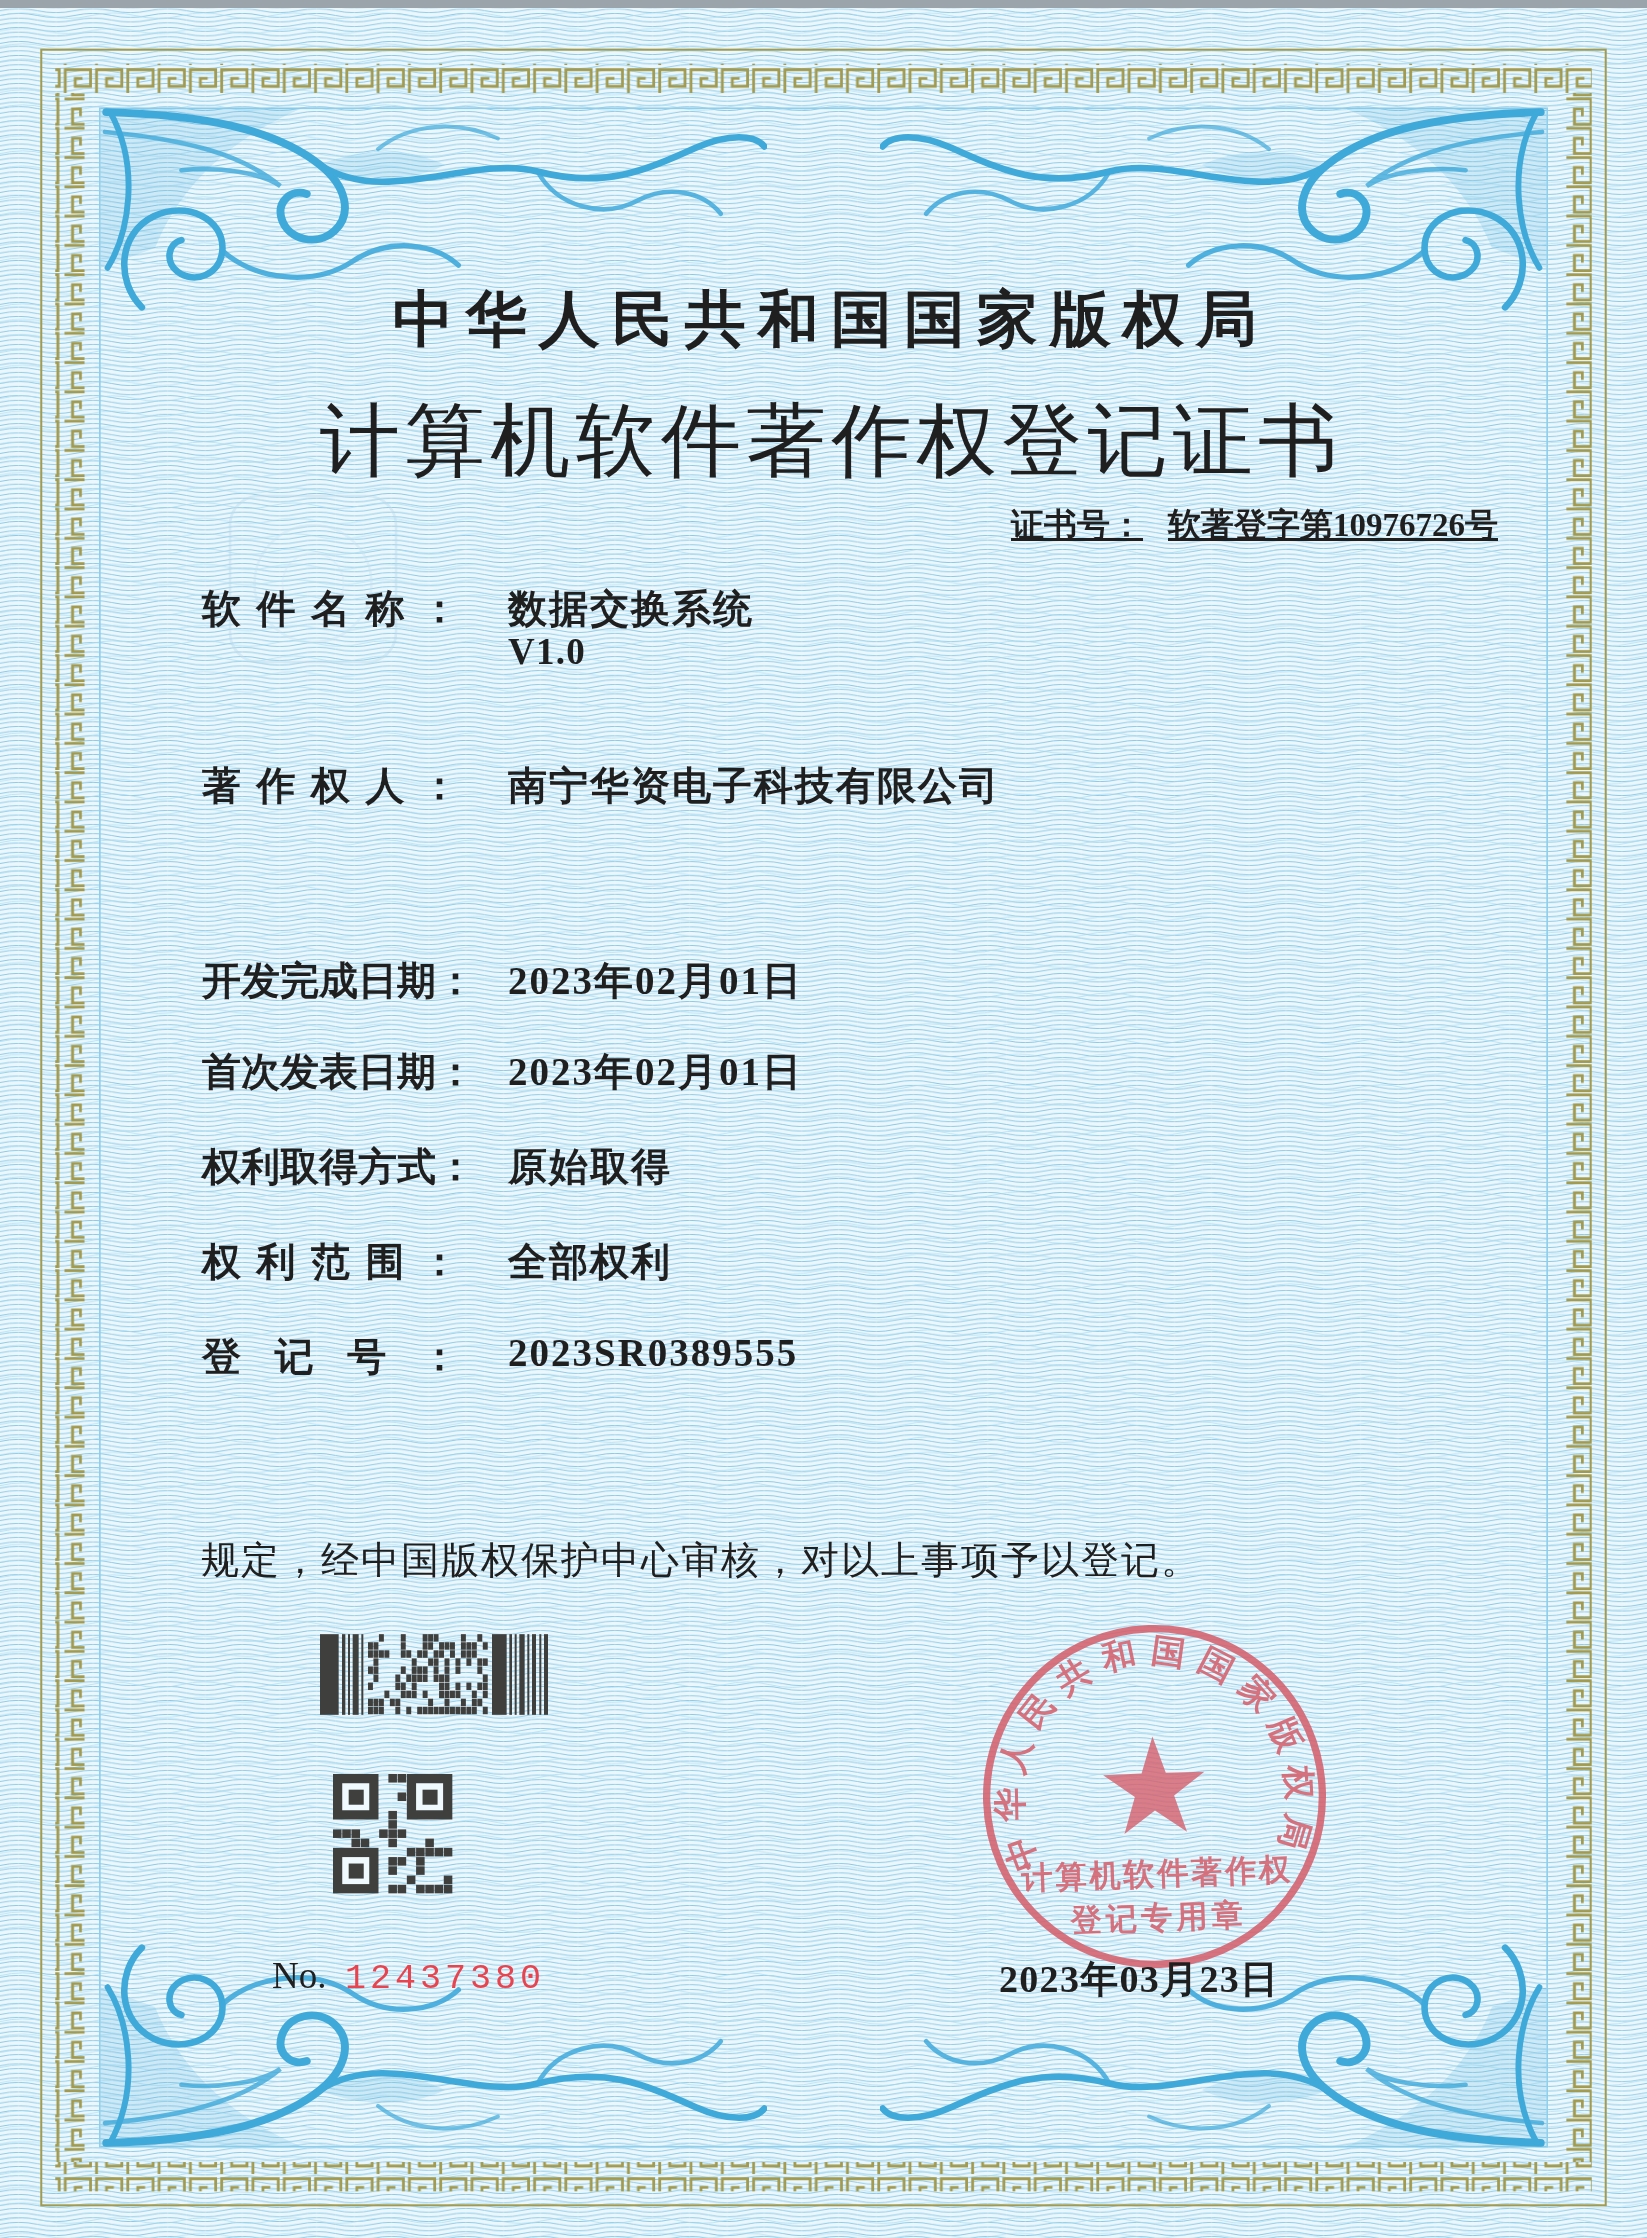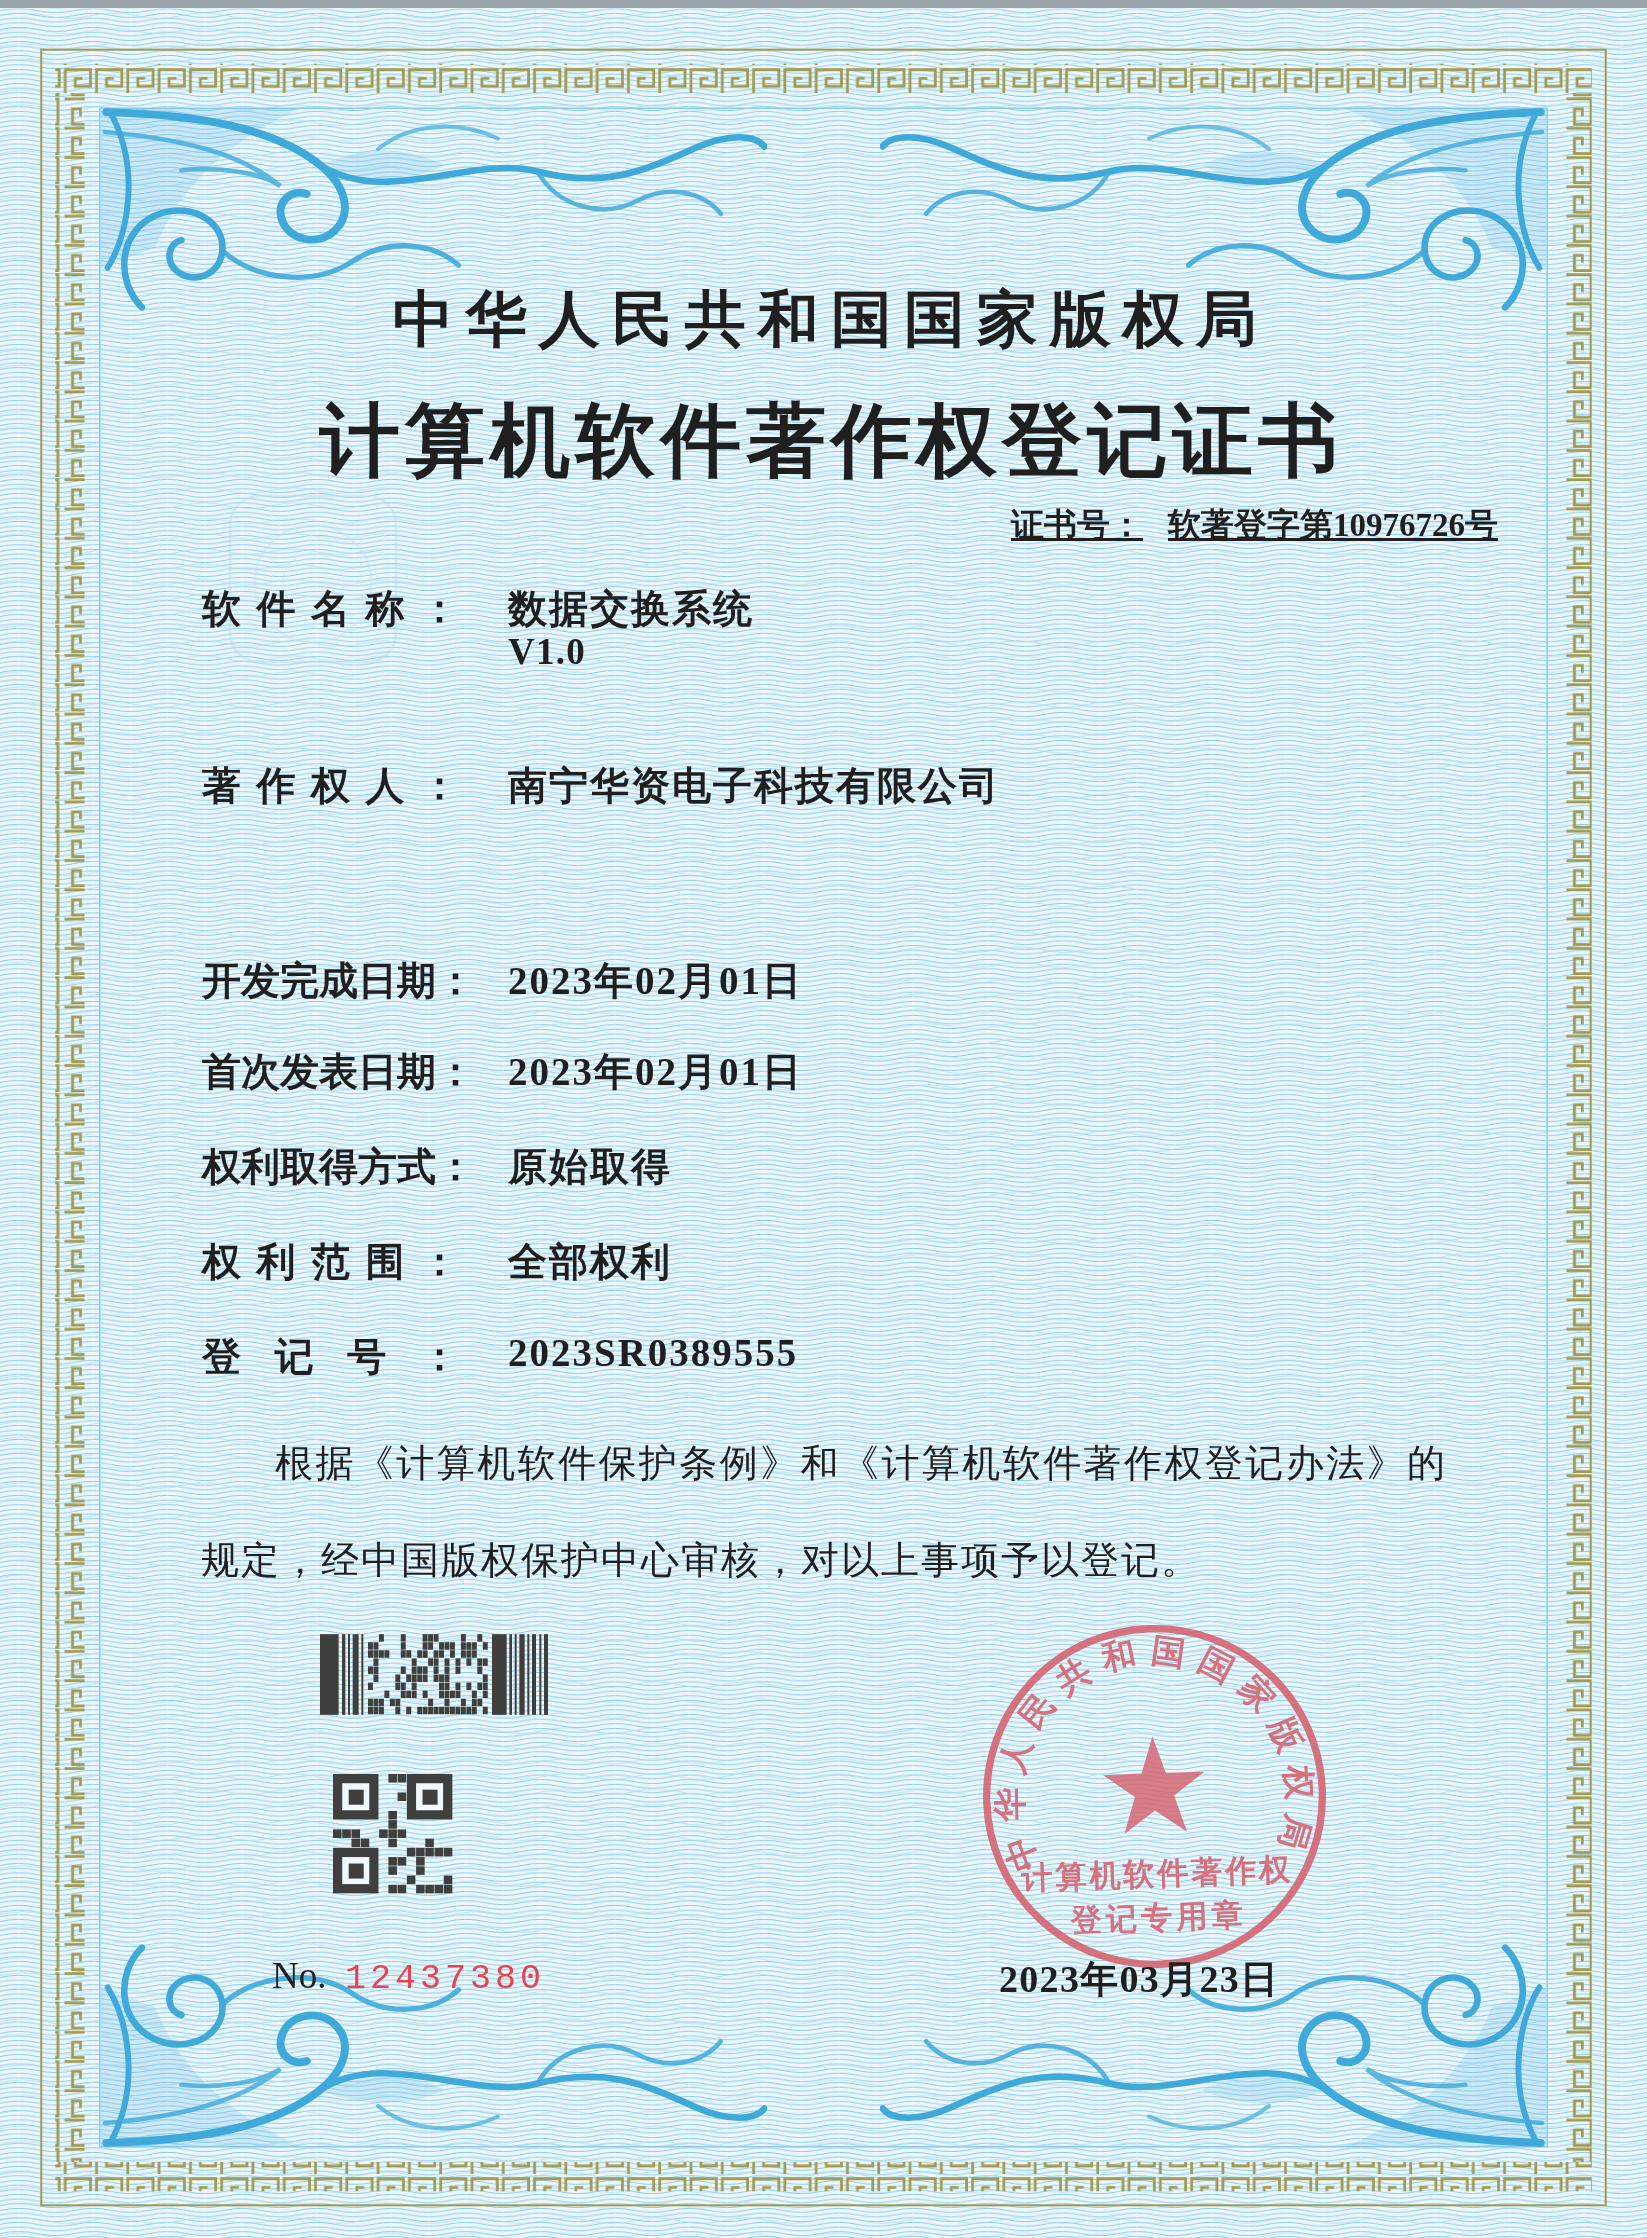--- a/index.html
+++ b/index.html
@@ -8,21 +8,21 @@
   svg.bg{position:absolute;left:0;top:0;width:1647px;height:2239px;}
   .fl{position:absolute;width:666px;height:218px;pointer-events:none;}
   .fl.tl{left:101px;top:100px;}
   .fl.tr{right:101px;top:100px;transform:scaleX(-1);}
   .fl.bl{left:101px;bottom:100px;transform:scaleY(-1);}
   .fl.br{right:101px;bottom:100px;transform:scale(-1,-1);}
   .emboss{position:absolute;left:226px;top:484px;width:174px;height:174px;opacity:.55;}
   .abs{position:absolute;}
   .title1{left:0;right:0;top:271px;text-align:center;font-size:61px;font-weight:700;
           letter-spacing:12px;text-indent:14.6px;white-space:nowrap;}
-  .title2{left:0;right:0;top:380px;text-align:center;font-size:80px;font-weight:700;
+  .title2{left:0;right:0;top:380px;text-align:center;font-size:80px;font-weight:400;
           letter-spacing:5.3px;text-indent:16px;white-space:nowrap;}
   .certno{left:1011px;top:495px;font-size:33px;font-weight:700;white-space:nowrap;text-decoration:underline;}
   .certno .lab{margin-right:25px;}
   .row{left:202px;font-size:39px;font-weight:700;white-space:nowrap;display:flex;align-items:flex-start;}
   .flabel{display:inline-block;width:257px;text-align:justify;text-align-last:justify;}
   .fvalue{display:inline-block;margin-left:49px;letter-spacing:2px;text-align:center;}
   .version{left:508px;top:622px;font-size:37px;font-weight:700;letter-spacing:1.3px;}
   .st1{left:275px;top:1430px;width:1170px;font-size:38px;text-align:justify;text-align-last:justify;white-space:nowrap;}
   .st2{left:201px;top:1527px;font-size:38px;letter-spacing:2px;white-space:nowrap;}
   .barcode{left:320px;top:1626px;width:228px;height:81px;}
@@ -137,21 +137,20 @@
   <div class="abs row" style="top:1227px">
     <span class="flabel">权利范围：</span>
     <span class="fvalue">全部权利</span>
   </div>
 
   <div class="abs row" style="top:1322px">
     <span class="flabel">登记号：</span>
     <span class="fvalue">2023SR0389555</span>
   </div>
 
-  <div class="abs st1">根据《计算机软件保护条例》和《计算机软件著作权登记办法》的</div>
   <div class="abs st2">规定，经中国版权保护中心审核，对以上事项予以登记。</div>
 
   <svg class="abs barcode" id="barcode" viewBox="0 0 342 121">
       <rect x="0" y="0" width="28" height="121" fill="#3f3f3d"></rect>
       <rect x="33" y="0" width="5" height="121" fill="#3f3f3d"></rect>
       <rect x="42" y="0" width="3" height="121" fill="#3f3f3d"></rect>
       <rect x="49" y="0" width="9" height="121" fill="#3f3f3d"></rect>
       <rect x="62" y="0" width="3" height="121" fill="#3f3f3d"></rect>
       <rect x="88.4" y="0" width="7.4" height="11.2" fill="#3f3f3d"></rect>
       <rect x="121.19999999999999" y="0" width="7.4" height="11.2" fill="#3f3f3d"></rect>

